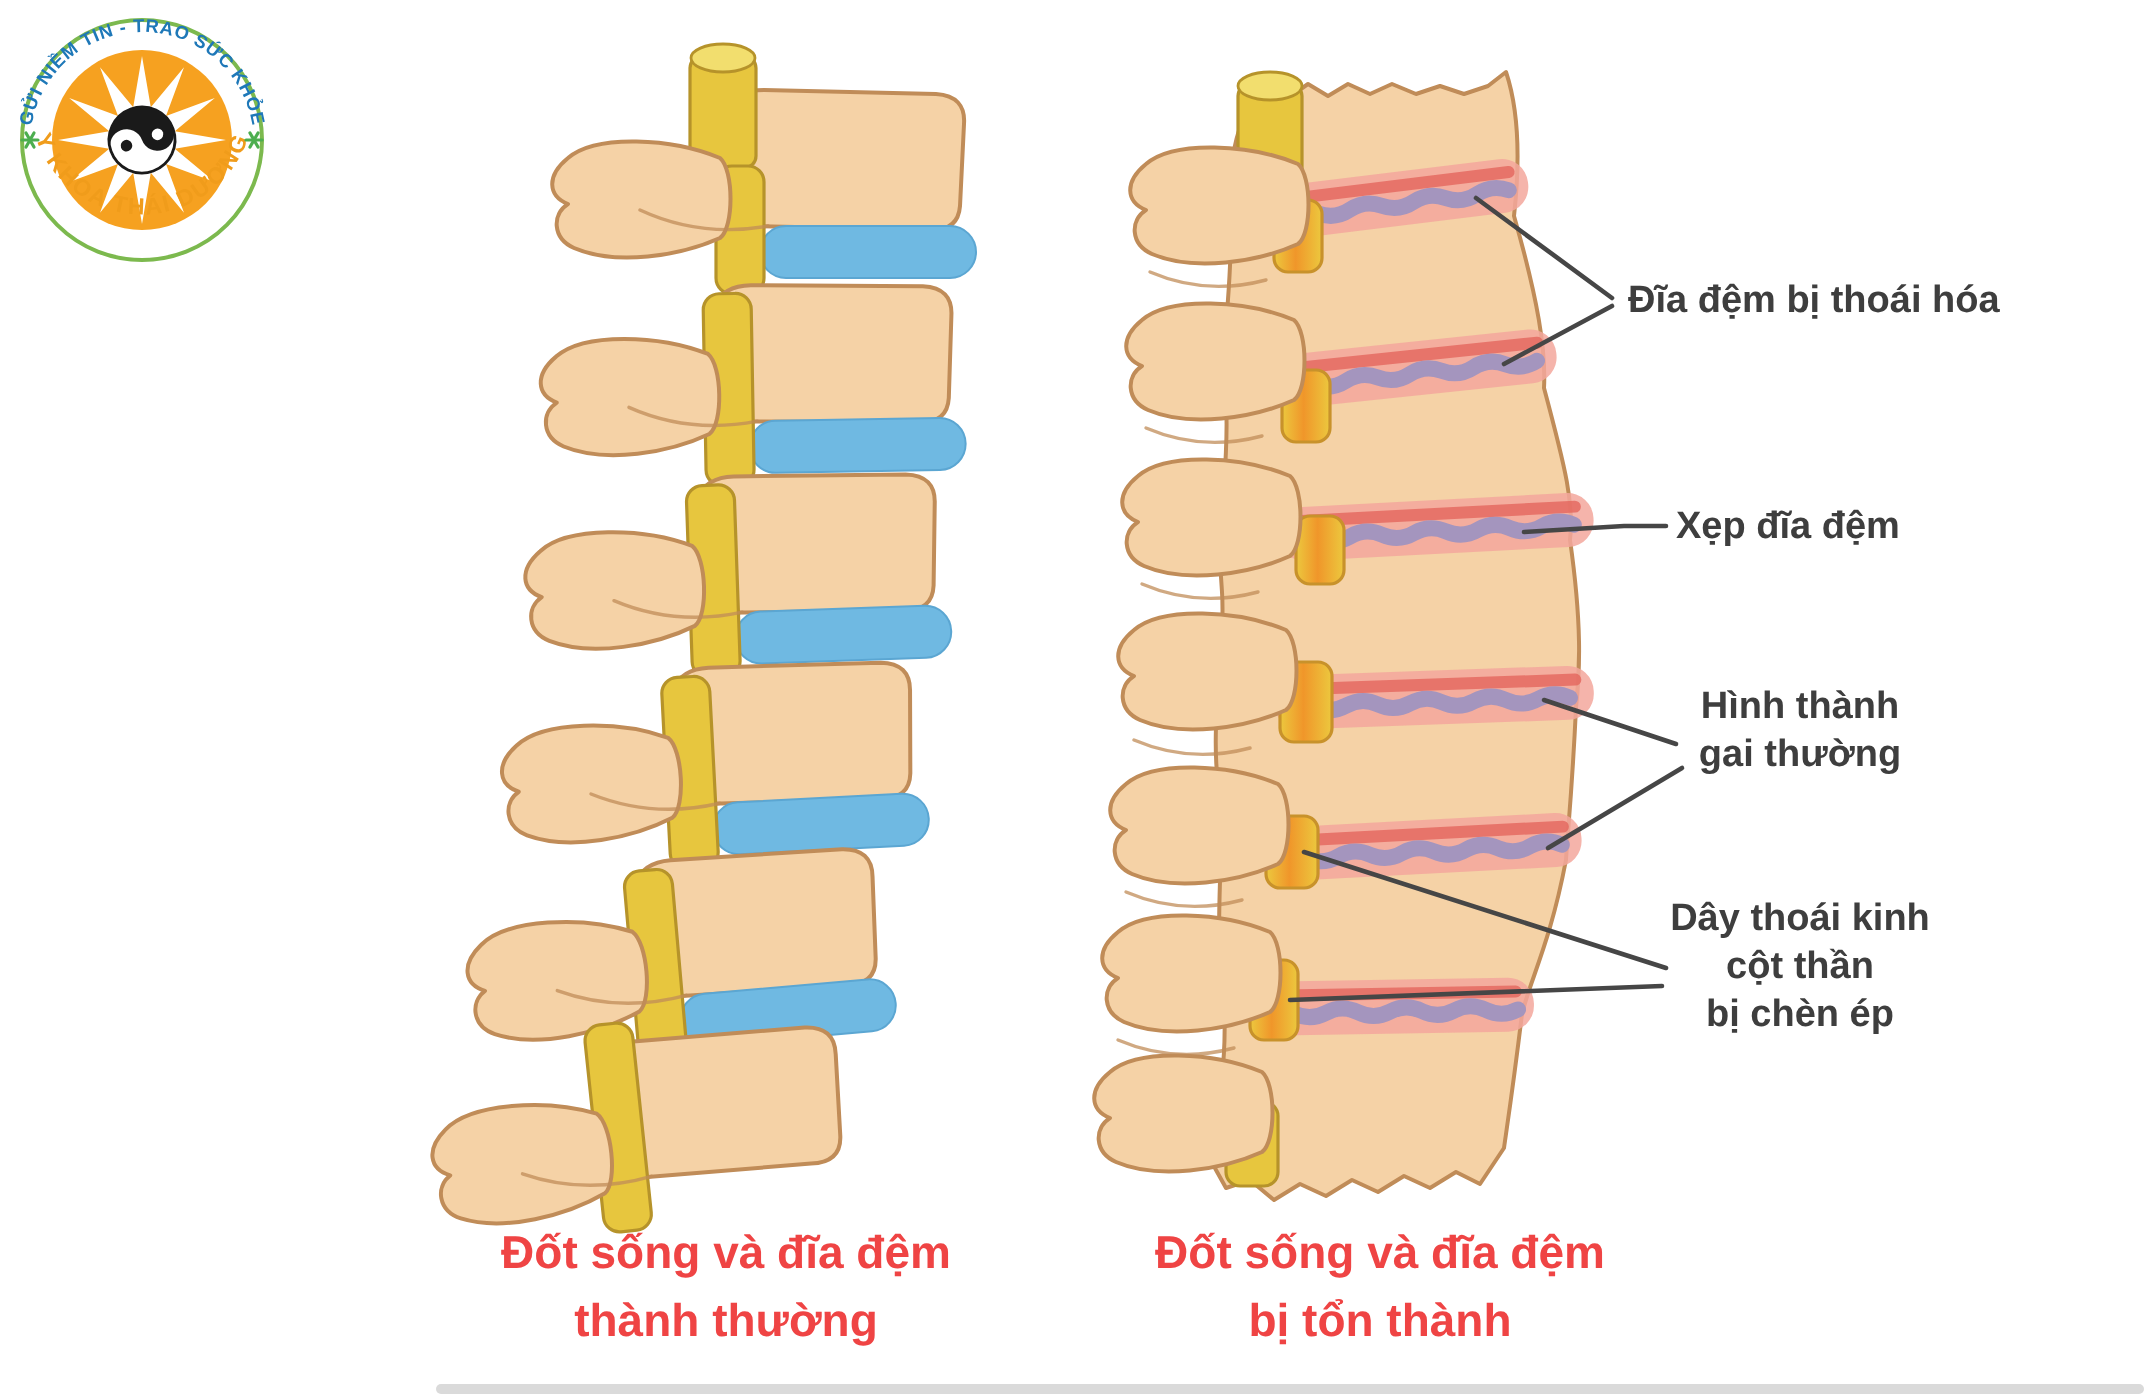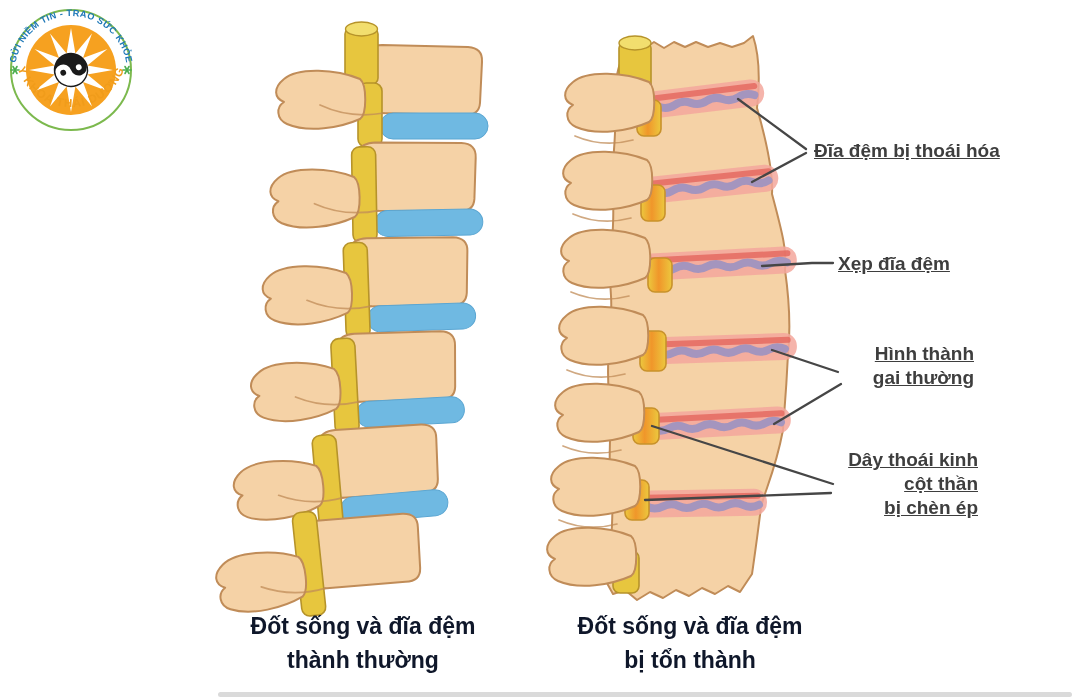--- a/index.html
+++ b/index.html
@@ -11,23 +11,23 @@
   .disc{fill:#6FB9E2;stroke:#5BA6D2;stroke-width:1;}
   .cord{fill:#E7C63E;stroke:#B6932A;stroke-width:1.6;}
   .nubtop{fill:#F2DE6E;stroke:#B6932A;stroke-width:1.4;}
   .cordO{fill:url(#gradO);stroke:#C8922B;stroke-width:1.6;}
   .lw{fill:none;stroke:#C08C58;stroke-width:1.7;opacity:.75;stroke-linecap:round;}
   .glow{fill:#F3A79C;opacity:.85;}
   .redline{fill:#E4655C;opacity:.8;}
   .wave{fill:none;stroke:#A495BE;stroke-width:8;stroke-linecap:round;stroke-linejoin:round;}
   .ann{stroke:#464646;stroke-width:2.3;stroke-linecap:round;fill:none;}
   
-  .ann-label{position:absolute;color:#3E3E3E;font-weight:600;font-size:19px;line-height:1.25;white-space:nowrap;text-decoration:underline;}
-  .ann-label.center{text-align:right;white-space:normal;}
-  .caption{position:absolute;color:#0f172a;font-weight:700;font-size:23px;line-height:1.46;text-align:center;}
+  .ann-label{position:absolute;color:#3E3E3E;font-weight:600;font-size:19px;line-height:1.25;white-space:nowrap;}
+  .ann-label.center{text-align:center;white-space:normal;}
+  .caption{position:absolute;color:#ef4444;font-weight:700;font-size:23px;line-height:1.46;text-align:center;}
   .divider{position:absolute;left:218px;top:692px;width:854px;height:5px;background:#DADADA;border-radius:3px;}
   
   .logo{position:absolute;left:5px;top:4px;}
   .arc-top{font-size:9.2px;font-weight:700;letter-spacing:.4px;fill:#1E78B8;}
   .arc-bottom{font-size:11.6px;font-weight:700;letter-spacing:1px;fill:#F09C1B;}
 </style>
 </head>
 <body>
 
 <div class="canvas">

